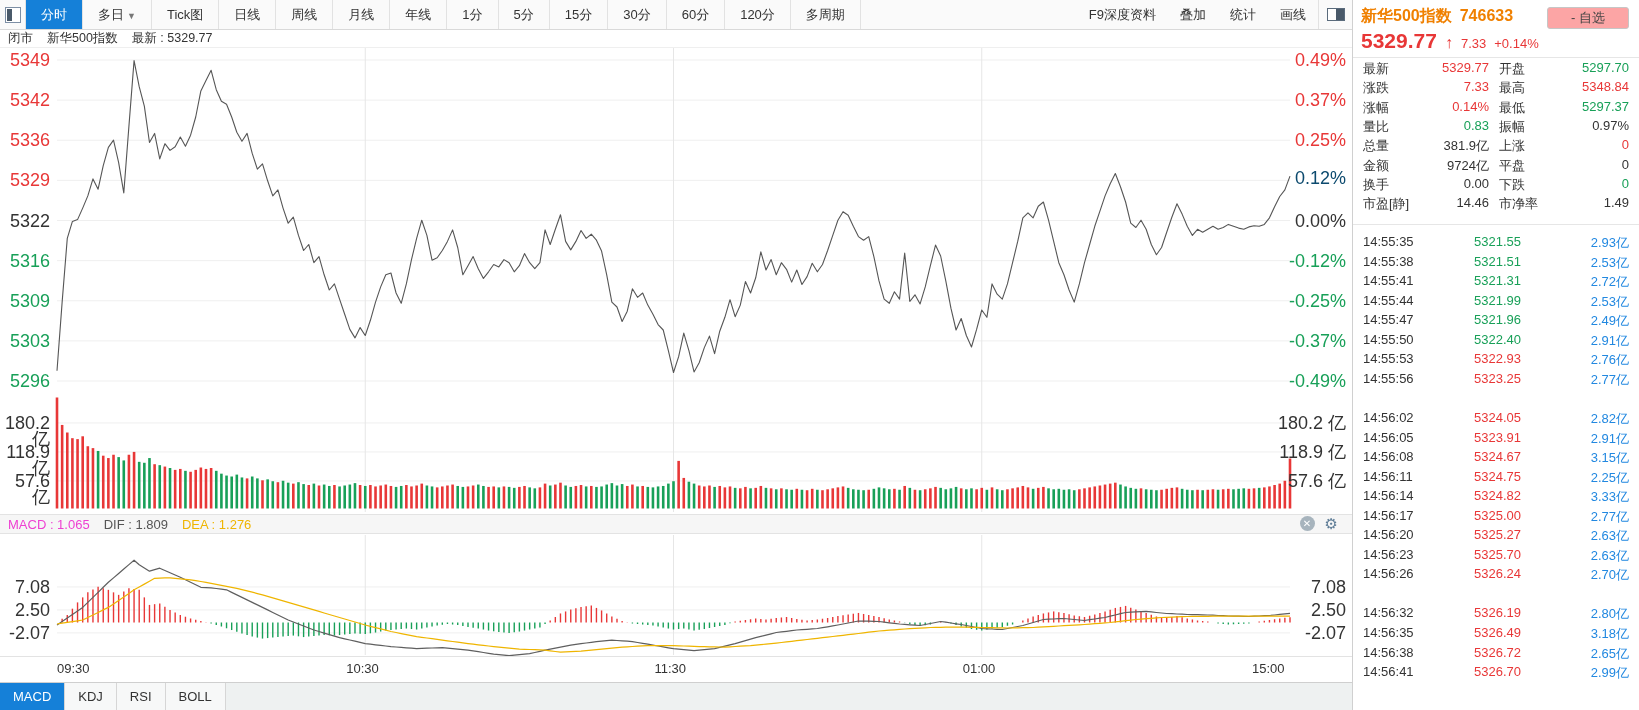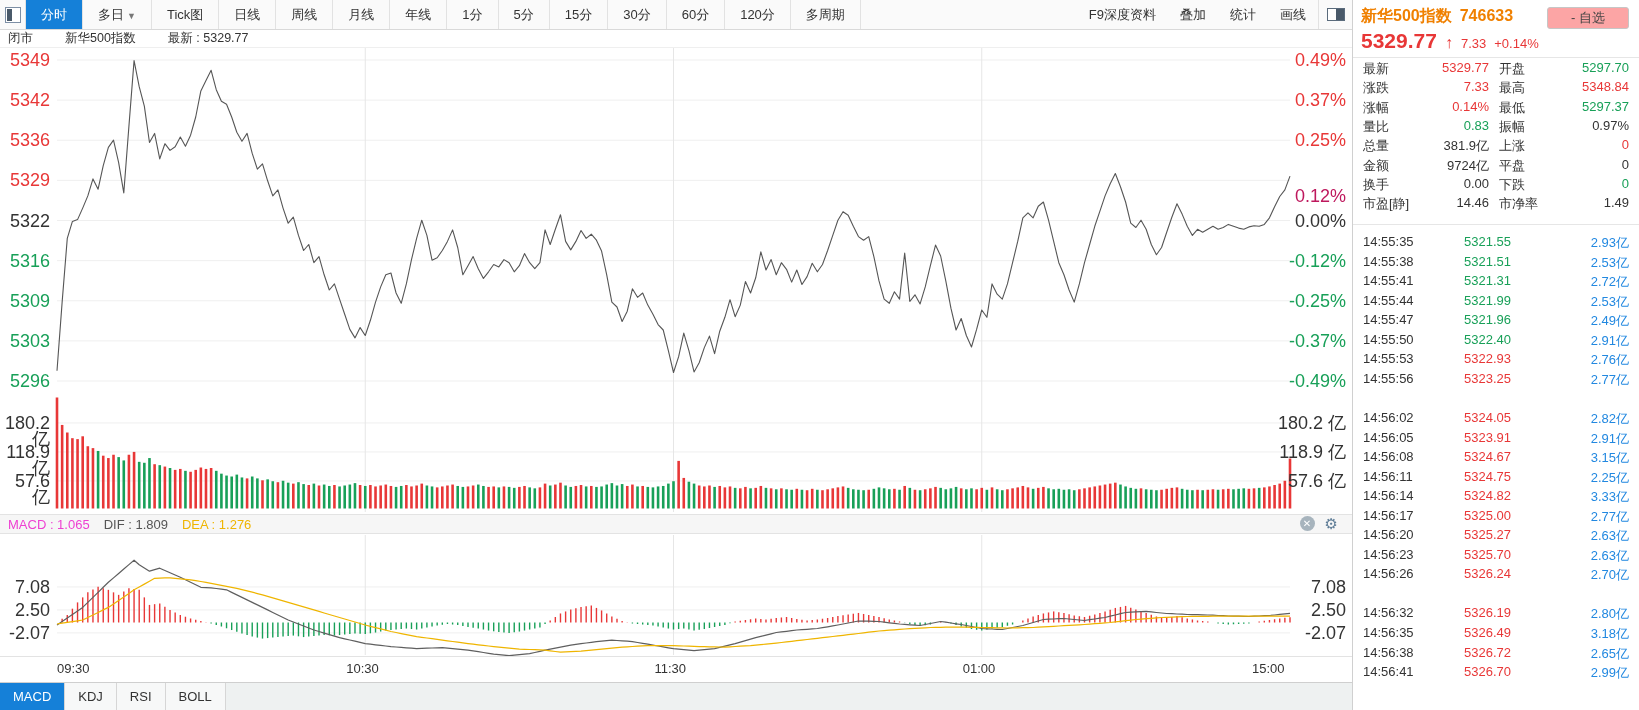--- a/index.html
+++ b/index.html
@@ -16,21 +16,21 @@
   .tb-tab { padding:0 15px; line-height:29px; border-right:1px solid #e2e2e2; cursor:pointer; white-space:nowrap; }
   .tb-tab.active { background:#1580d8; color:#fff; }
   .tb-caret { font-size:9px; color:#777; margin-left:3px; }
   #tb-spacer { flex:1; }
   .tb-action { padding:0 12px; line-height:29px; cursor:pointer; white-space:nowrap; }
   .panel-ic { width:18px; height:13px; border:1px solid #5a6b7c; position:relative; background:#fff; }
   .panel-ic i { position:absolute; right:0; top:0; width:8px; height:11px; background:#4a5a6a; display:block; }
 
   
   #statusbar { position:absolute; left:0; top:30px; width:1352px; height:18px;
-    background:#fff; border-bottom:1px solid #efefef; display:flex; gap:32px;
+    background:#fff; border-bottom:1px solid #efefef; display:flex; gap:14px;
     align-items:center; padding-left:8px; font-size:12.5px; }
 
   
   #chart-wrap { position:absolute; left:0; top:0; width:1352px; height:710px; }
   #chart-svg { position:absolute; left:0; top:0; }
   .axis-lab { position:absolute; height:16px; line-height:16px; font-size:18px; pointer-events:none; }
   .axis-left { width:50px; text-align:right; left:0; }
   .axis-right { width:106px; text-align:right; left:1240px; }
   #macd-header { position:absolute; left:0; top:514px; width:1352px; height:20px;
     background:#f6f6f6; border-top:1px solid #e3e3e3; border-bottom:1px solid #e3e3e3;
@@ -62,21 +62,21 @@
   #q-grid { position:absolute; left:0; top:60px; width:287px; }
   .qrow { position:absolute; left:0; width:287px; height:19px; }
   .qrow span { position:absolute; white-space:nowrap; }
   .q-l1 { left:10px; }
   .q-v1 { right:151px; }
   .q-l2 { left:146px; }
   .q-v2 { right:11px; }
   #q-ticks { position:absolute; left:0; top:230px; width:287px; height:462px; overflow:hidden; cursor:default; }
   .trow { position:absolute; left:0; width:287px; height:19px; }
   .t-time { position:absolute; left:10px; }
-  .t-price { position:absolute; right:129px; }
+  .t-price { position:absolute; right:119px; }
   .t-vol { position:absolute; right:11px; }
   .c-up { color:#e83737; } .c-down { color:#18a058; } .c-flat { color:#333; }
 </style>
 </head>
 <body>
 
 <div id="app">
 
   <div id="toolbar">
     <div class="tb-iconcell">
@@ -626,21 +626,21 @@
         <polyline points="57,624.0 62.1375,623.2 67.275,622.4 72.4125,621.6 77.55,620.8 82.6875,620.0 87.825,617.5 92.9625,615.0 98.1,612.5 103.2375,609.9 108.375,607.4 113.5125,603.9 118.65,600.4 123.7875,596.9 128.925,593.4 134.0625,589.8 139.2,586.9 144.3375,584.1 149.475,581.2 154.6125,578.3 159.75,578.1 164.8875,577.9 170.025,577.8 175.1625,578.3 180.3,578.8 185.4375,579.3 190.575,579.8 195.7125,580.7 200.85,581.5 205.9875,582.4 211.125,583.3 216.2625,584.3 221.4,585.3 226.5375,586.3 231.675,587.3 236.8125,588.3 241.95,589.6 247.0875,590.9 252.225,592.2 257.3625,593.6 262.5,594.9 267.6375,596.4 272.775,597.9 277.9125,599.4 283.05,600.9 288.1875,602.4 293.325,603.9 298.4625,605.4 303.6,606.9 308.7375,608.4 313.875,609.9 319.0125,611.4 324.15,613.0 329.2875,614.5 334.425,616.0 339.5625,617.5 344.7,619.0 349.8375,620.5 354.975,622.0 360.1125,623.5 365.25,625.0 370.3875,626.3 375.525,627.6 380.6625,628.9 385.8,630.2 390.9375,631.5 396.075,632.5 401.2125,633.6 406.35,634.6 411.4875,635.6 416.625,636.6 421.7625,637.3 426.9,638.0 432.0375,638.7 437.175,639.4 442.3125,640.1 447.45,640.8 452.5875,641.5 457.725,642.2 462.8625,642.9 468,643.6 473.1375,644.2 478.275,644.8 483.4125,645.4 488.55,646.0 493.6875,646.6 498.825,647.1 503.9625,647.6 509.1,648.1 514.2375,648.6 519.375,649.1 524.5125,649.3 529.65,649.5 534.7875,649.7 539.925,649.9 545.0625,650.1 550.2,650.8 555.3375,651.5 560.475,652.1 565.6125,651.9 570.75,651.6 575.8875,651.4 581.025,651.1 586.1625,650.6 591.3,650.1 596.4375,649.6 601.575,649.1 606.7125,648.6 611.85,648.1 616.9875,647.6 622.125,647.1 627.2625,646.8 632.4,646.5 637.5375,646.2 642.675,645.9 647.8125,645.6 652.95,645.6 658.0875,645.6 663.225,645.6 668.3625,645.6 673.5,645.6 678.6375,645.8 683.775,646.0 688.9125,646.2 694.05,646.4 699.1875,646.6 704.325,646.7 709.4625,646.8 714.6,646.9 719.7375,647.0 724.875,647.1 730.0125,646.8 735.15,646.5 740.2875,646.2 745.425,645.9 750.5625,645.6 755.7,645.1 760.8375,644.6 765.975,644.1 771.1125,643.6 776.25,643.1 781.3875,642.5 786.525,641.9 791.6625,641.3 796.8,640.7 801.9375,640.1 807.075,639.5 812.2125,638.9 817.35,638.3 822.4875,637.7 827.625,637.1 832.7625,636.5 837.9,635.9 843.0375,635.3 848.175,634.7 853.3125,634.1 858.45,633.5 863.5875,632.9 868.725,632.2 873.8625,631.6 879,631.0 884.1375,630.6 889.275,630.2 894.4125,629.8 899.55,629.4 904.6875,629.0 909.825,628.7 914.9625,628.4 920.1,628.1 925.2375,627.8 930.375,627.5 935.5125,627.4 940.65,627.3 945.7875,627.2 950.925,627.1 956.0625,627.0 961.2,627.1 966.3375,627.2 971.475,627.3 976.6125,627.4 981.75,627.5 986.8875,627.6 992.025,627.7 997.1625,627.8 1002.3,627.9 1007.4375,628.0 1012.575,627.9 1017.7125,627.8 1022.85,627.7 1027.9875,627.6 1033.125,627.5 1038.2625,627.2 1043.4,626.9 1048.5375,626.6 1053.675,626.3 1058.8125,626.0 1063.95,625.7 1069.0875,625.4 1074.225,625.1 1079.3625,624.8 1084.5,624.5 1089.6375,624.1 1094.775,623.7 1099.9125,623.3 1105.05,622.9 1110.1875,622.5 1115.325,621.9 1120.4625,621.3 1125.6,620.7 1130.7375,620.1 1135.875,619.5 1141.0125,619.1 1146.15,618.7 1151.2875,618.3 1156.425,617.9 1161.5625,617.5 1166.7,617.3 1171.8375,617.1 1176.975,616.9 1182.1125,616.7 1187.25,616.5 1192.3875,616.4 1197.525,616.4 1202.6625,616.3 1207.8,616.3 1212.9375,616.2 1218.075,616.2 1223.2125,616.2 1228.35,616.2 1233.4875,616.2 1238.625,616.2 1243.7625,616.2 1248.9,616.2 1254.0375,616.2 1259.175,616.2 1264.3125,616.2 1269.45,616.2 1274.5875,616.2 1279.725,616.1 1284.8625,616.1 1290,616.1" fill="none" stroke="#efb500" stroke-width="1.2" stroke-linejoin="round"></polyline>
       </svg>
     <div id="axis-labels">
         <div class="axis-lab axis-left" style="top: 52px; color: rgb(232, 55, 55);">5349</div>
         <div class="axis-lab axis-right" style="top: 52px; color: rgb(232, 55, 55);">0.49%</div>
         <div class="axis-lab axis-left" style="top: 92.125px; color: rgb(232, 55, 55);">5342</div>
         <div class="axis-lab axis-right" style="top: 92.125px; color: rgb(232, 55, 55);">0.37%</div>
         <div class="axis-lab axis-left" style="top: 132.25px; color: rgb(232, 55, 55);">5336</div>
         <div class="axis-lab axis-right" style="top: 132.25px; color: rgb(232, 55, 55);">0.25%</div>
         <div class="axis-lab axis-left" style="top: 172.375px; color: rgb(232, 55, 55);">5329</div>
-        <div class="axis-lab axis-right" style="top: 188px; color: #be185d;">0.12%</div>
+        <div class="axis-lab axis-right" style="top: 170px; color: #0c4a6e;">0.12%</div>
         <div class="axis-lab axis-left" style="top: 212.5px; color: rgb(51, 51, 51);">5322</div>
         <div class="axis-lab axis-right" style="top: 212.5px; color: rgb(51, 51, 51);">0.00%</div>
         <div class="axis-lab axis-left" style="top: 252.625px; color: rgb(24, 160, 88);">5316</div>
         <div class="axis-lab axis-right" style="top: 252.625px; color: rgb(24, 160, 88);">-0.12%</div>
         <div class="axis-lab axis-left" style="top: 292.75px; color: rgb(24, 160, 88);">5309</div>
         <div class="axis-lab axis-right" style="top: 292.75px; color: rgb(24, 160, 88);">-0.25%</div>
         <div class="axis-lab axis-left" style="top: 332.875px; color: rgb(24, 160, 88);">5303</div>
         <div class="axis-lab axis-right" style="top: 332.875px; color: rgb(24, 160, 88);">-0.37%</div>
         <div class="axis-lab axis-left" style="top: 373px; color: rgb(24, 160, 88);">5296</div>
         <div class="axis-lab axis-right" style="top: 373px; color: rgb(24, 160, 88);">-0.49%</div>

